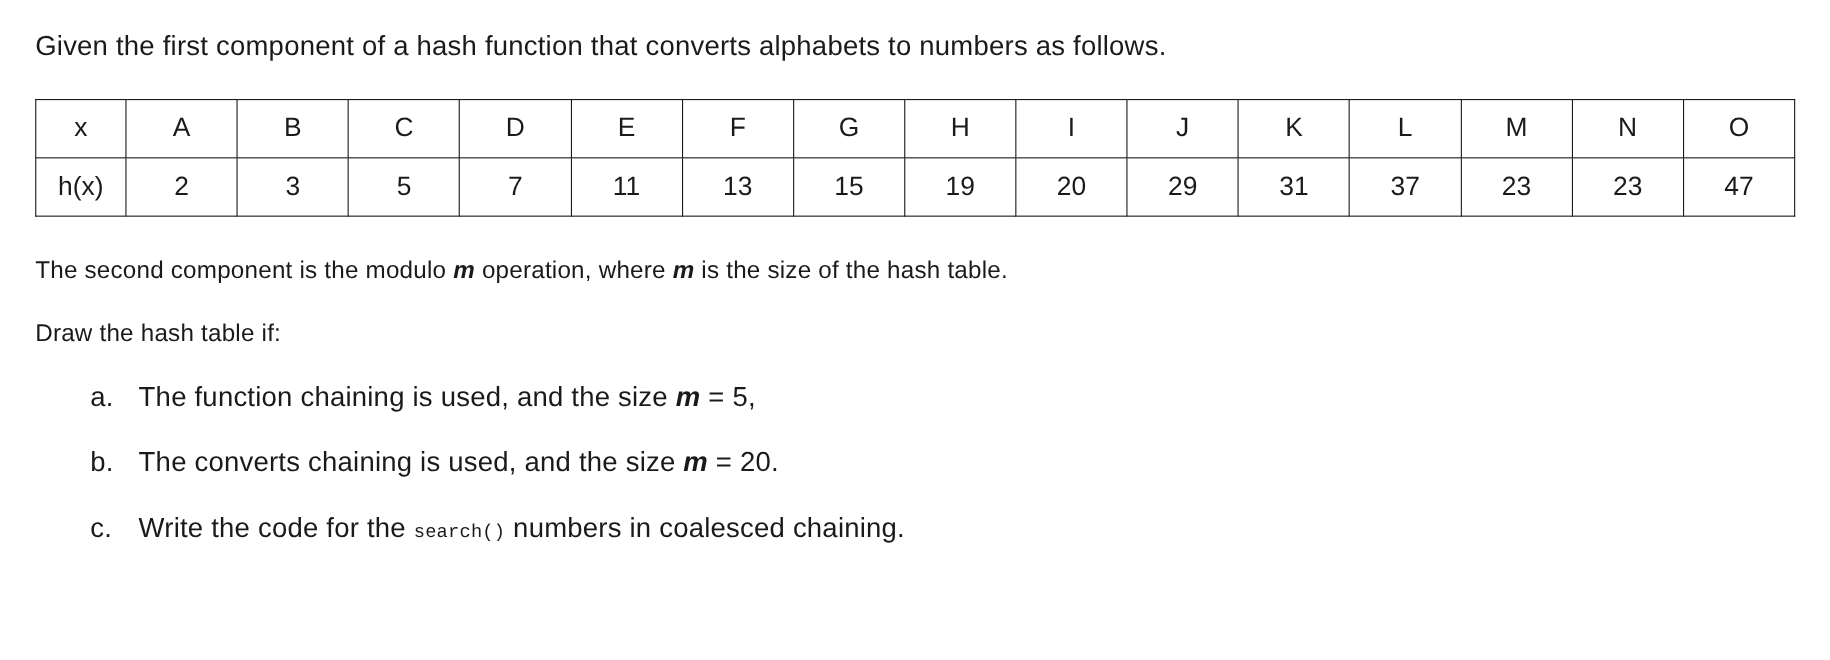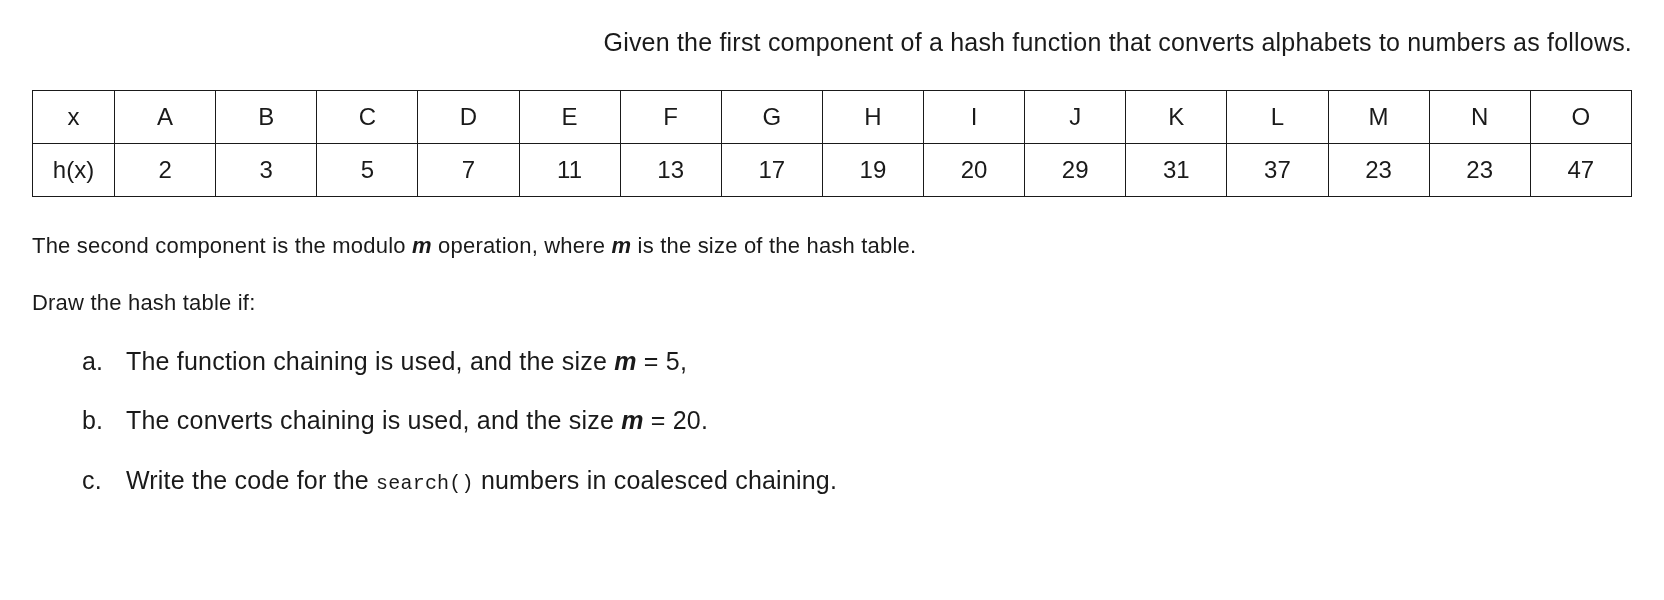--- a/index.html
+++ b/index.html
@@ -13,21 +13,20 @@
       color: #1a1a1a;
       background: #ffffff;
       padding: 24px 32px;
       width: 1664px;
       line-height: 1.5;
     }
     .intro-text {
       margin-bottom: 28px;
       font-size: 25px;
       letter-spacing: 0.2px;
-      text-align: right;
     }
     .hash-table {
       border-collapse: collapse;
       width: 100%;
       margin-bottom: 32px;
       table-layout: fixed;
     }
     .hash-table td {
       border: 1.5px solid #1a1a1a;
       padding: 8px 10px;
@@ -62,21 +61,21 @@
     .list-marker {
       display: inline-block;
       width: 44px;
       flex-shrink: 0;
     }
     .list-content {
       flex: 1;
     }
     .mono {
       font-family: "Courier New", Courier, monospace;
-      font-size: 20px;
+      font-size: 17px;
     }
   </style>
 </head>
 <body>
 
 <p class="intro-text">Given the first component of a hash function that converts alphabets to numbers as follows.</p>
 
 <table class="hash-table">
   <tbody>
       <tr>
@@ -98,21 +97,21 @@
     <td>O</td>
   </tr>
   <tr>
     <td class="first-col">h(x)</td>
     <td>2</td>
     <td>3</td>
     <td>5</td>
     <td>7</td>
     <td>11</td>
     <td>13</td>
-    <td>17</td>
+    <td>15</td>
     <td>19</td>
     <td>20</td>
     <td>29</td>
     <td>31</td>
     <td>37</td>
     <td>23</td>
     <td>23</td>
     <td>47</td>
   </tr>
 </tbody>

